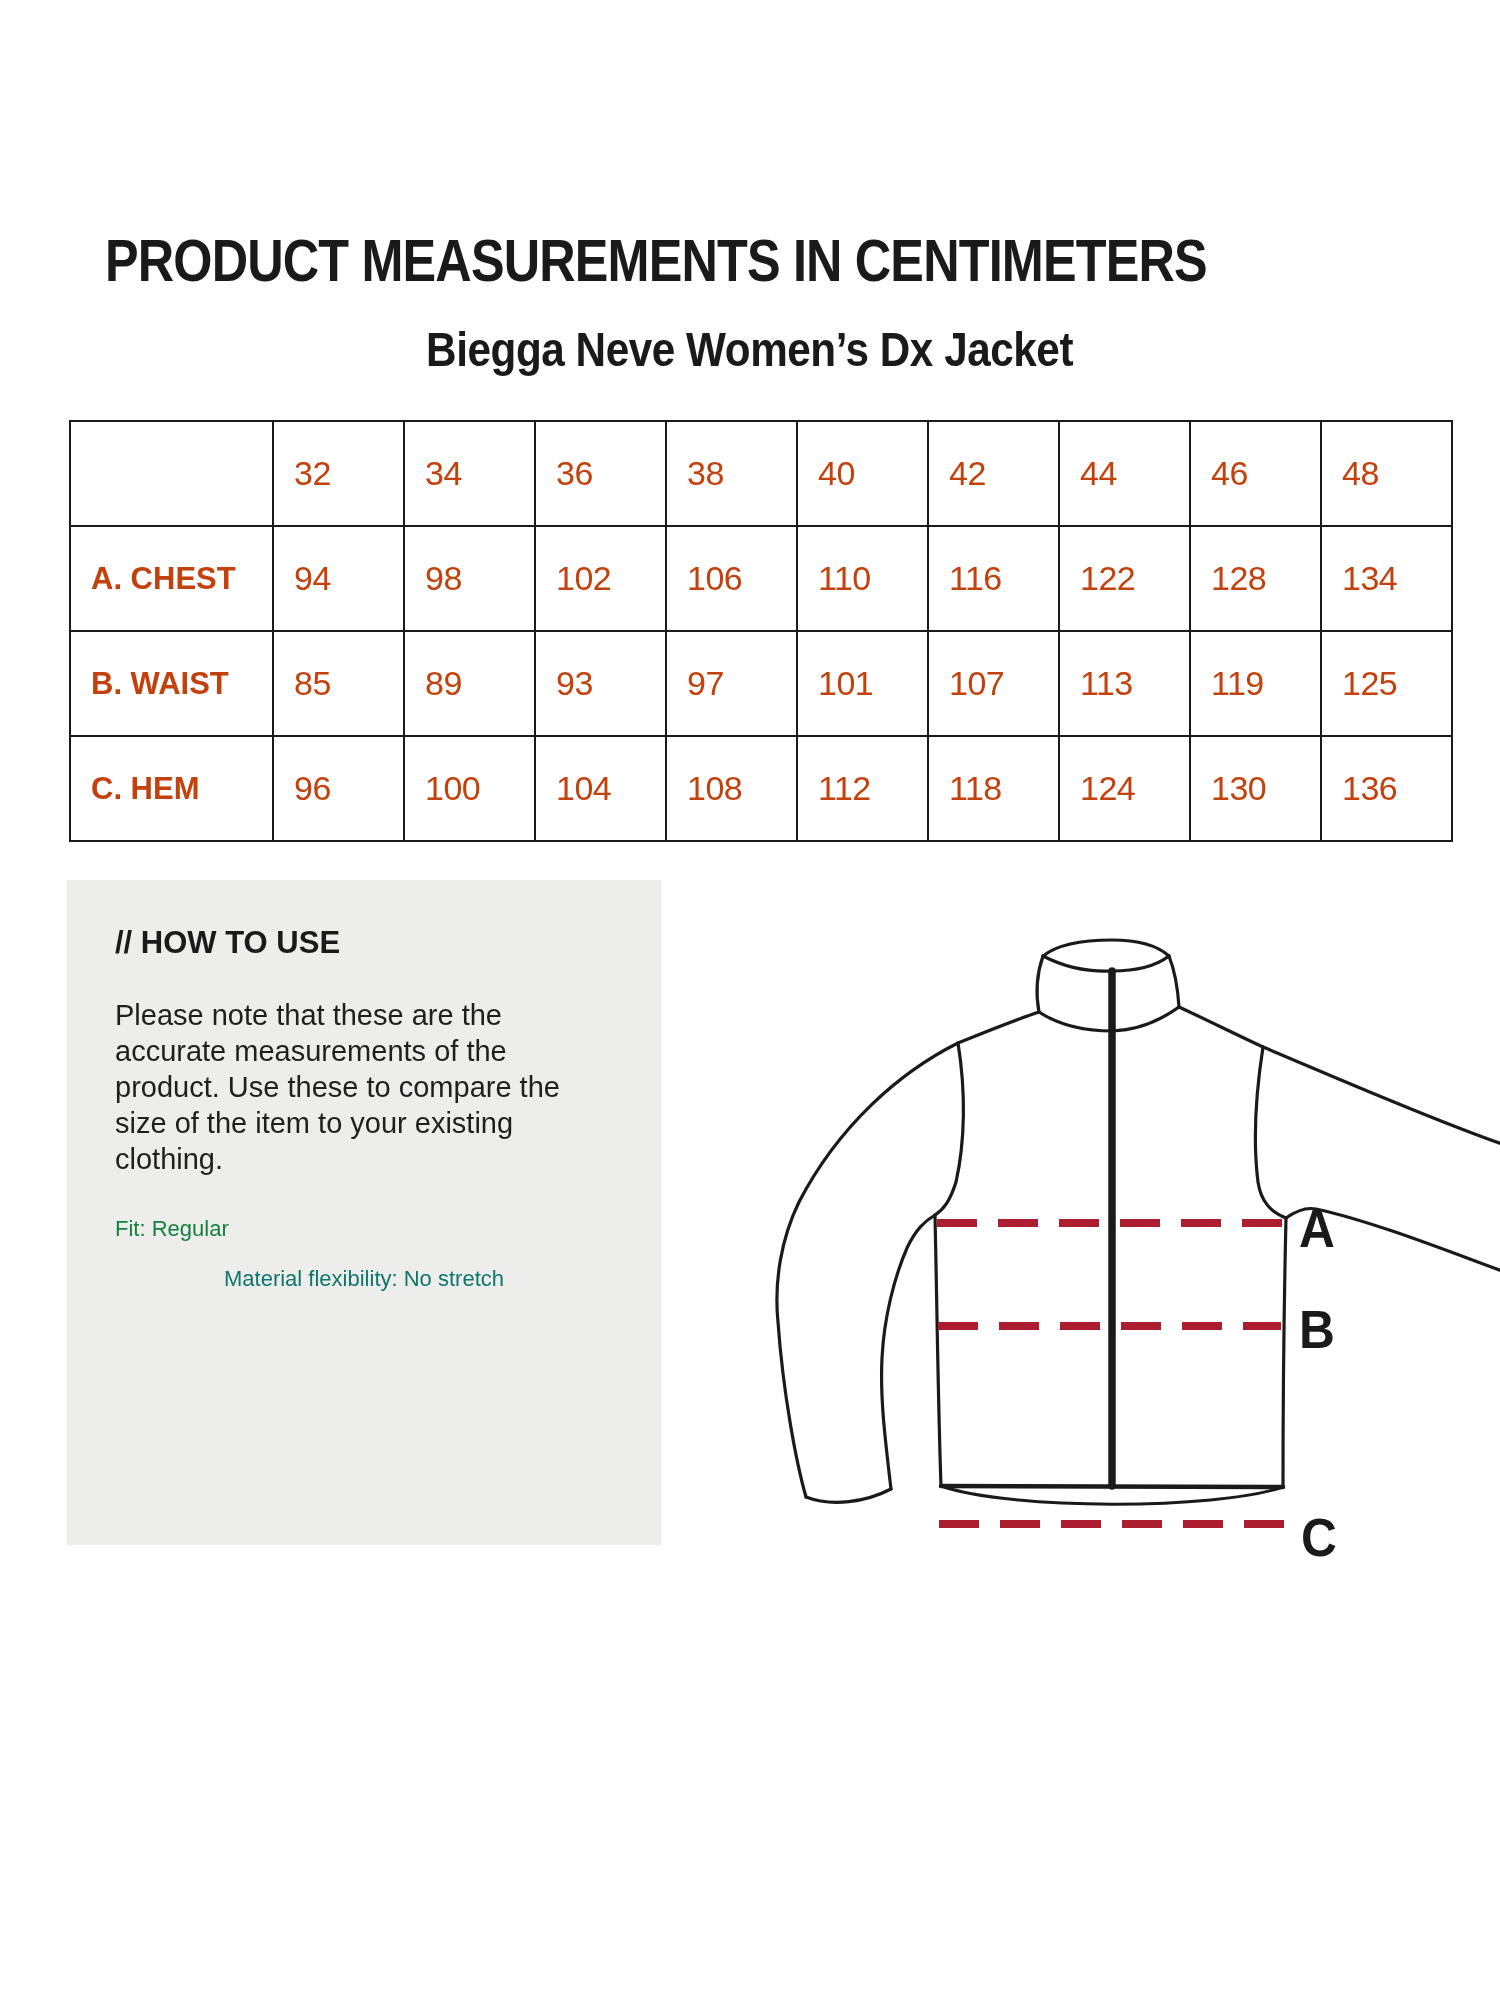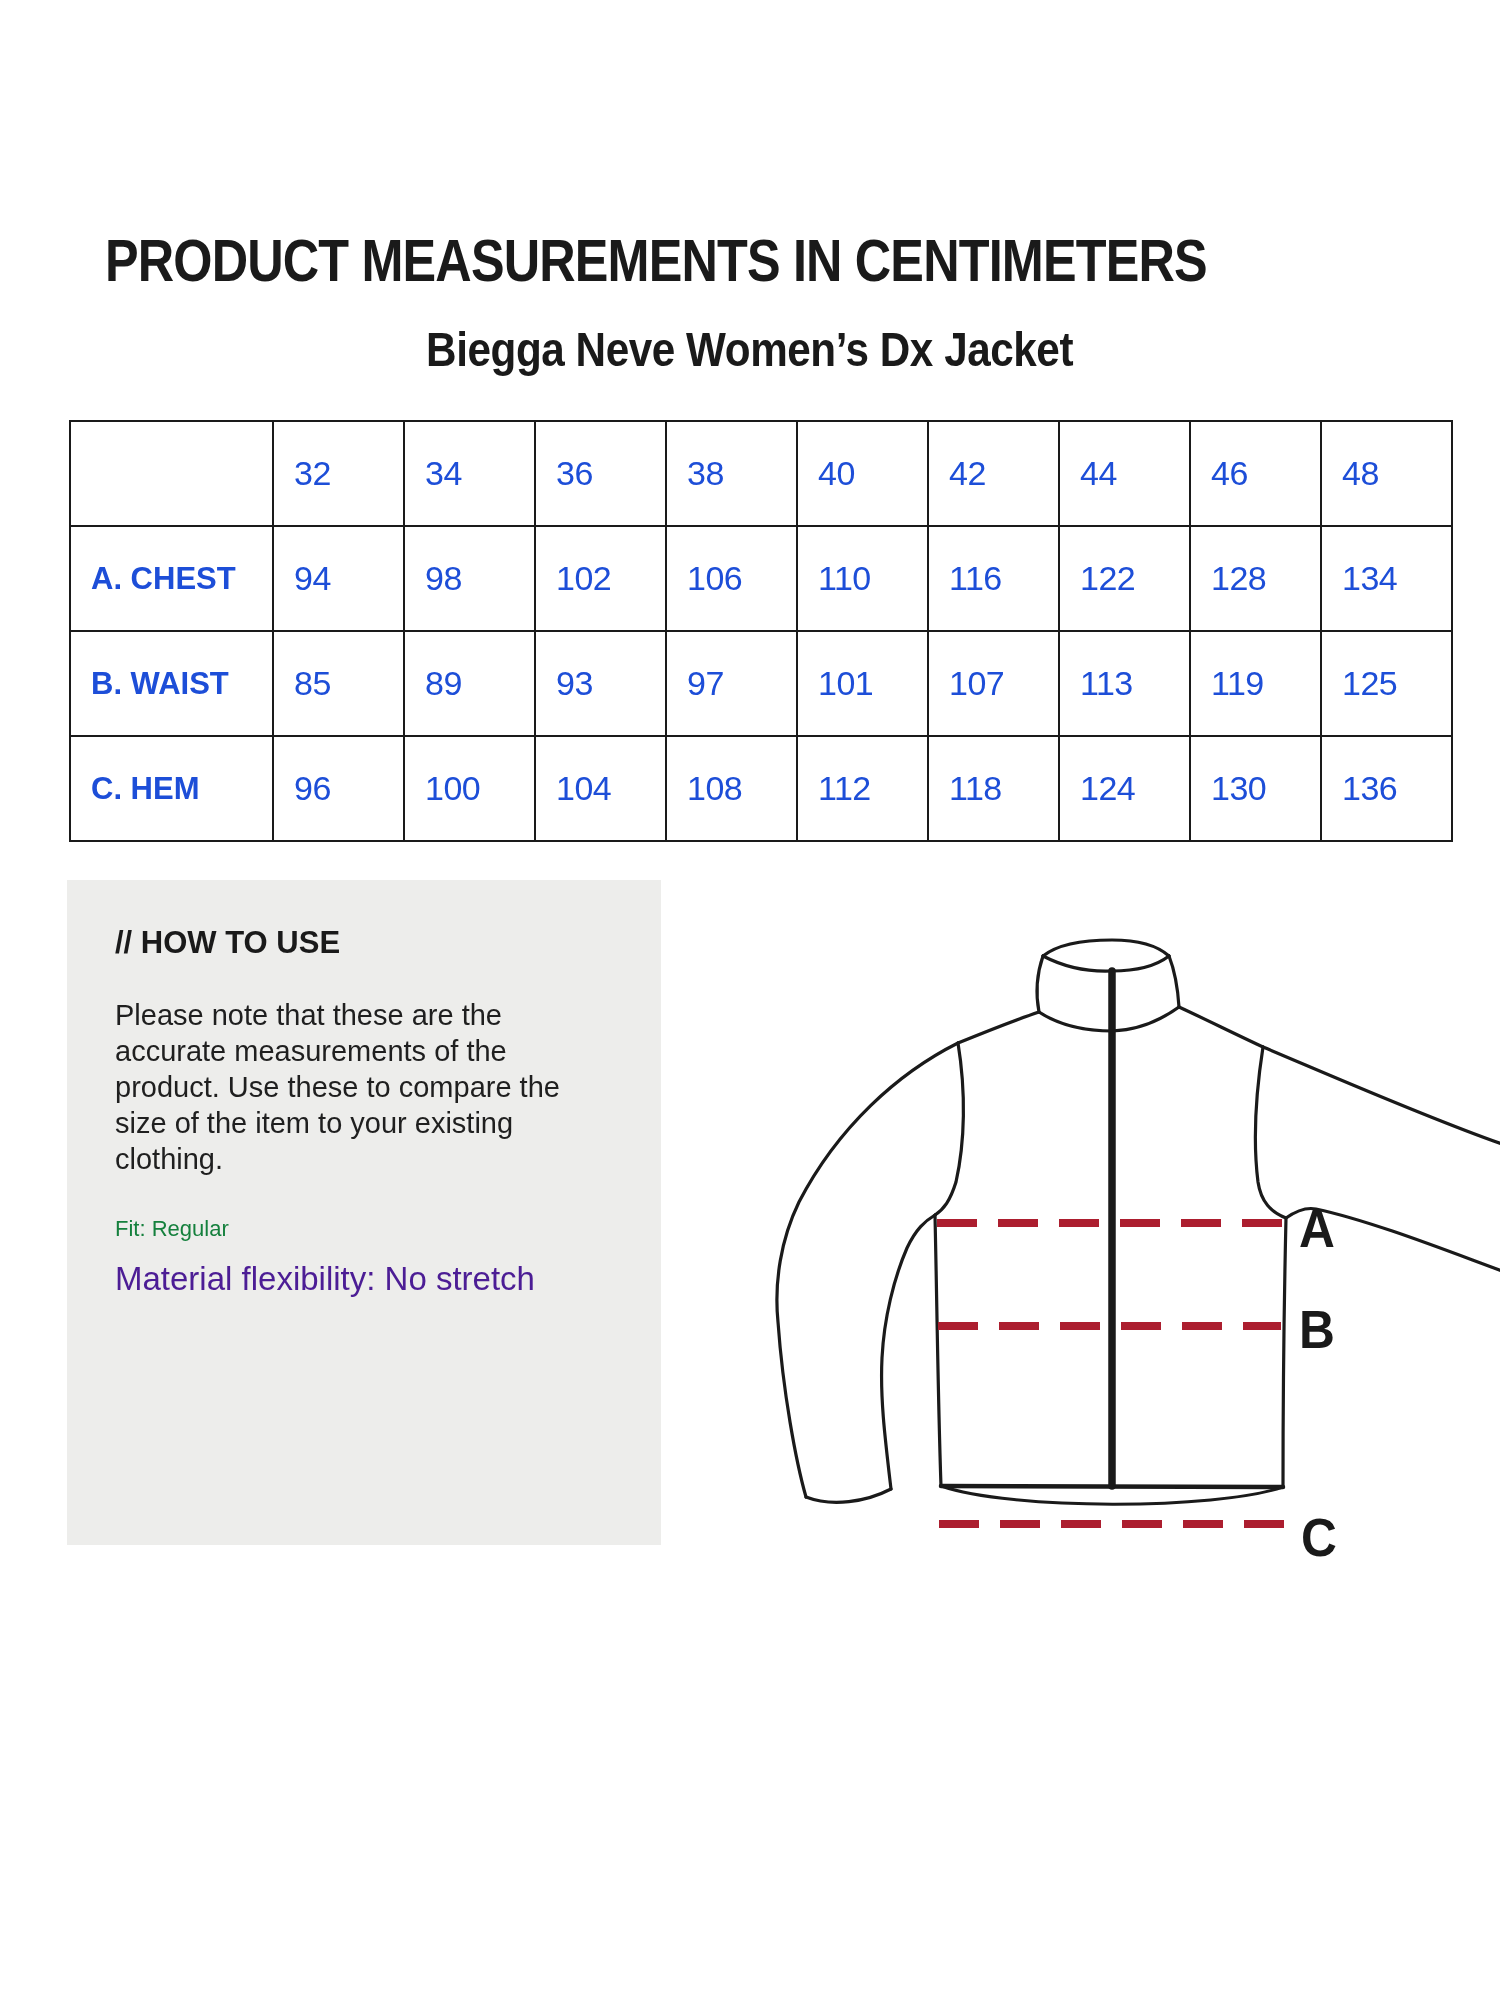--- a/index.html
+++ b/index.html
@@ -19,34 +19,34 @@
     font-size:48px;font-weight:700;letter-spacing:-0.5px;white-space:nowrap;
   }
   .page-subtitle>span{display:inline-block;transform:scaleX(.88);transform-origin:50% 50%;}
   
   table.size-table{
     position:absolute;left:69px;top:420px;width:1382px;height:413px;
     border-collapse:collapse;table-layout:fixed;
   }
   table.size-table td,table.size-table th{
     border:2px solid #1a1a1a;padding:0 0 0 20px;text-align:left;vertical-align:middle;
-    font-size:34px;font-weight:400;letter-spacing:-0.5px;color:#1d4ed8;height:103px;
+    font-size:34px;font-weight:400;letter-spacing:-0.5px;color:#c2410c;height:103px;
   }
   table.size-table th.rowlabel{font-size:31px;font-weight:700;letter-spacing:0;margin-left:16px;}
   
   .howto-box{
     left:67px;top:880px;width:594px;height:665px;background:#EDEDEB;
     box-sizing:border-box;padding:45px 48px 0 48px;
   }
   .howto-heading{font-size:31px;font-weight:700;letter-spacing:0;}
   .howto-p{font-size:29px;line-height:36px;letter-spacing:0;color:#1f1f1f;}
   .howto-p1{margin-top:36px;}
   .howto-p2{margin-top:30px;}
   .howto-fit{margin-top:34px;font-size:22px;line-height:36px;color:#15803d;}
-  .howto-material{margin-top:14px;font-size:33px;line-height:36px;color:#4c1d95;}
+  .howto-material{margin-top:14px;font-size:22px;line-height:36px;color:#0f766e;text-align:center;}
   
   .jacket-svg{left:750px;top:930px;width:750px;height:640px;}
   .measure-label{
     font-size:54px;font-weight:700;line-height:54px;width:70px;
     transform:scaleX(.92);transform-origin:0 50%;color:#1a1a1a;
   }
   .label-a{left:1299px;top:1201px;}
   .label-b{left:1299px;top:1302px;}
   .label-c{left:1301px;top:1510px;}
 </style>

